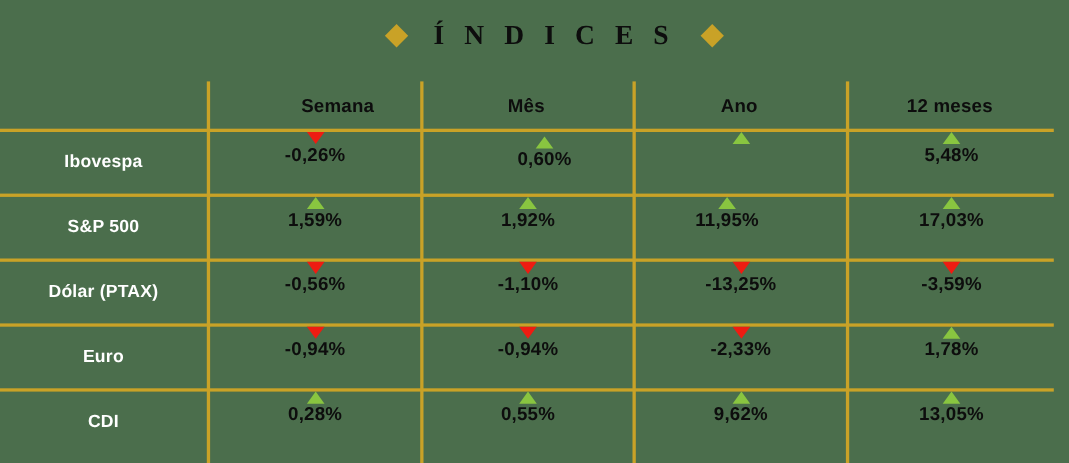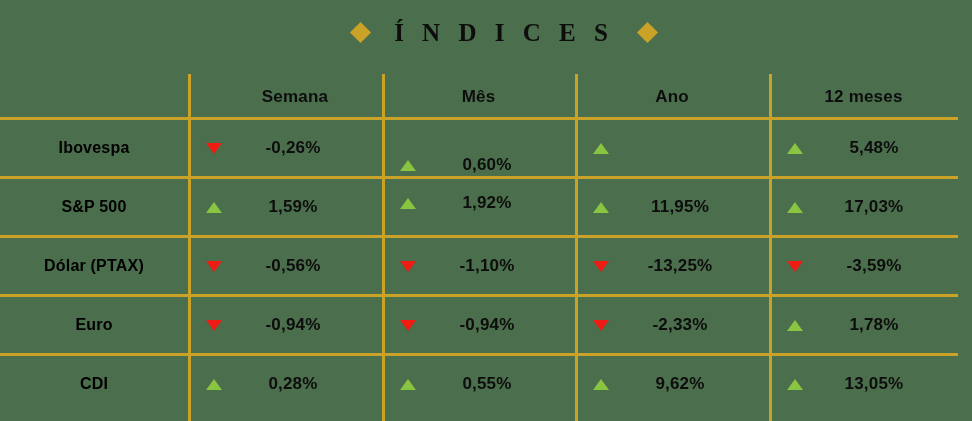--- a/index.html
+++ b/index.html
@@ -76,29 +76,30 @@
     justify-content: center;
     font-size: 17px;
     font-weight: bold;
     color: #0d0d0d;
     letter-spacing: 0.2px;
   }
   .rowlabel {
     justify-content: center;
     font-size: 16px;
     font-weight: bold;
-    color: #000000;
+    color: #ffffff;
     letter-spacing: 0.2px;
   }
   .valcell {
     justify-content: flex-start;
     font-size: 17px;
     font-weight: bold;
     color: #0d0d0d;
     letter-spacing: 0.2px;
+    flex-direction: column;
   }
   .arrow-slot {
     width: 46px;
     display: flex;
     align-items: center;
     justify-content: center;
     flex: none;
   }
   .tri {
     width: 0;
@@ -137,21 +138,21 @@
   <div class="hline" style="top:176px"></div>
   <div class="hline" style="top:235px"></div>
   <div class="hline" style="top:294px"></div>
   <div class="hline" style="top:353px"></div>
 
   <div class="vline" style="left:188px; top:74px;  height:347px"></div>
   <div class="vline" style="left:382px; top:74px;  height:347px"></div>
   <div class="vline" style="left:575px; top:74px;  height:347px"></div>
   <div class="vline" style="left:769px; top:74px;  height:347px"></div>
 
-  <div class="cell hdr" style="left:188px; top:76px; width:214px; height:41px">
+  <div class="cell hdr" style="left:200px; top:76px; width:214px; height:41px">
     <span>Semana</span>
   </div>
   <div class="cell hdr" style="left:382px; top:76px; width:193px; height:41px">
     <span>Mês</span>
   </div>
   <div class="cell hdr" style="left:575px; top:76px; width:194px; height:41px">
     <span>Ano</span>
   </div>
   <div class="cell hdr" style="left:769px; top:76px; width:189px; height:41px">
     <span>12 meses</span>
@@ -159,21 +160,21 @@
 
   <div class="cell rowlabel" style="left:0px; top:120px; width:188px; height:56px">
     <span>Ibovespa</span>
   </div>
   <div class="cell valcell" style="left:191px; top:120px; width:191px; height:56px">
     <span class="arrow-slot">
         <i class="tri down"></i>
       </span>
     <span class="valtext">-0,26%</span>
   </div>
-  <div class="cell valcell" style="left:385px; top:137px; width:220px; height:56px">
+  <div class="cell valcell" style="left:385px; top:124px; width:220px; height:56px">
     <span class="arrow-slot">
         <i class="tri up"></i>
       </span>
     <span class="valtext">0,60%</span>
   </div>
   <div class="cell valcell" style="left:578px; top:120px; width:191px; height:56px">
     <span class="arrow-slot">
         <i class="tri up"></i>
       </span>
   </div>

